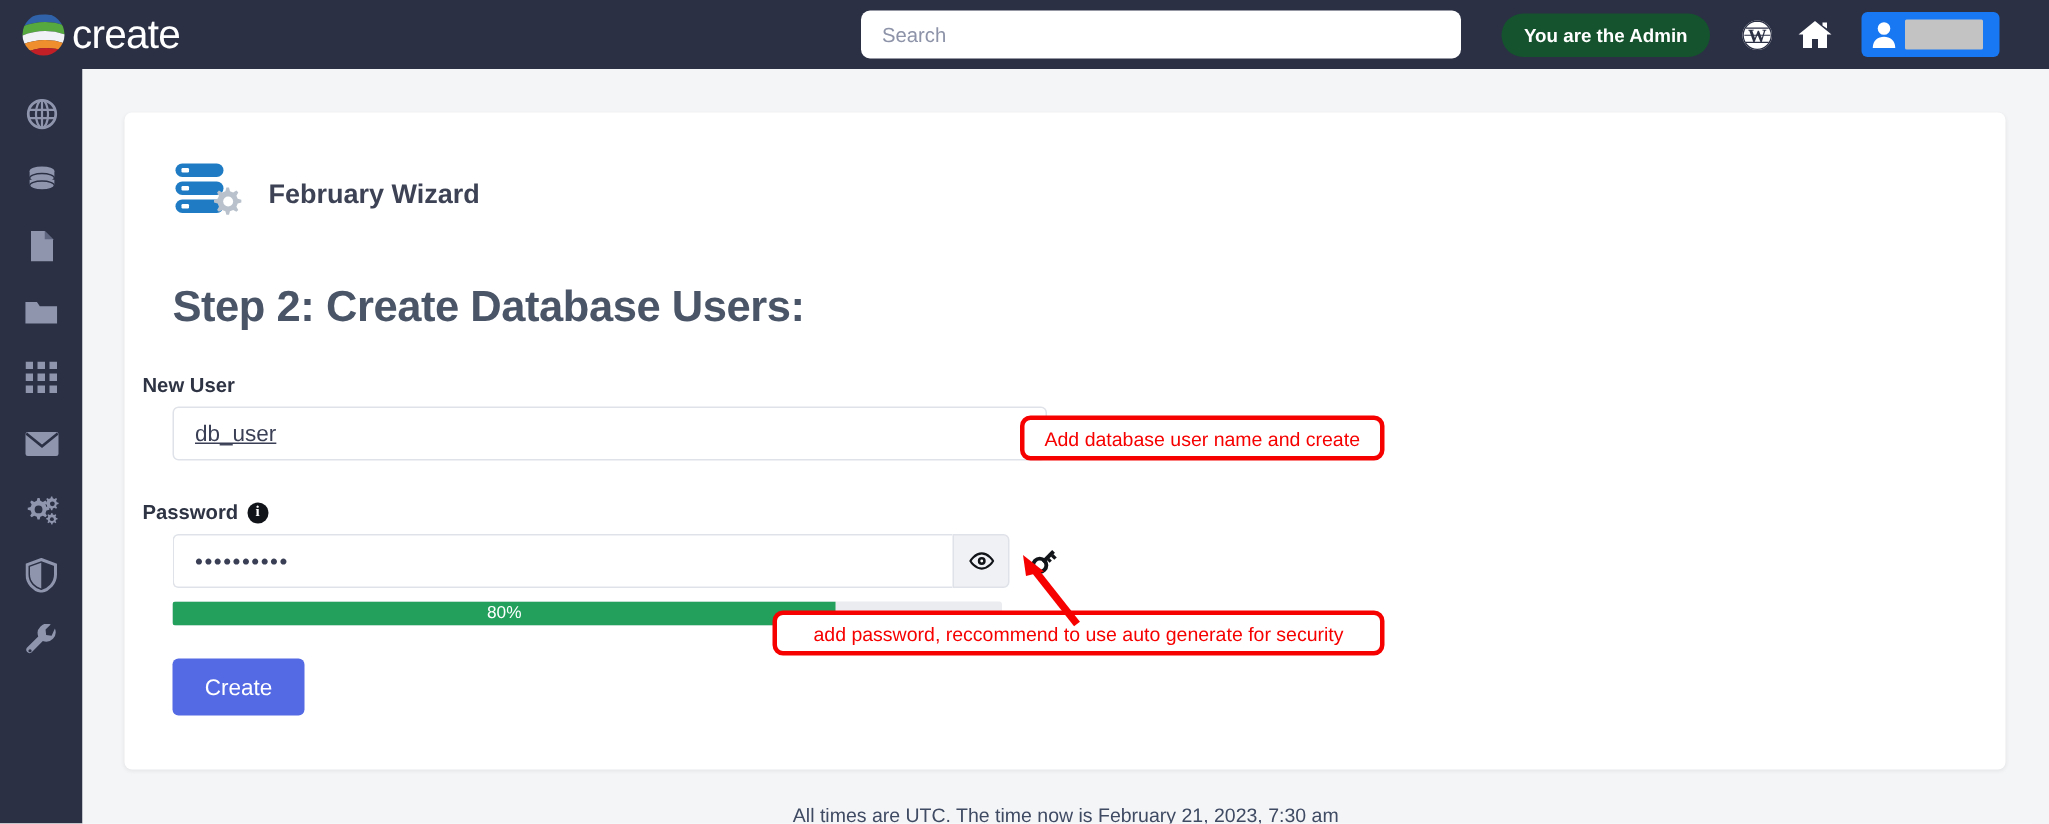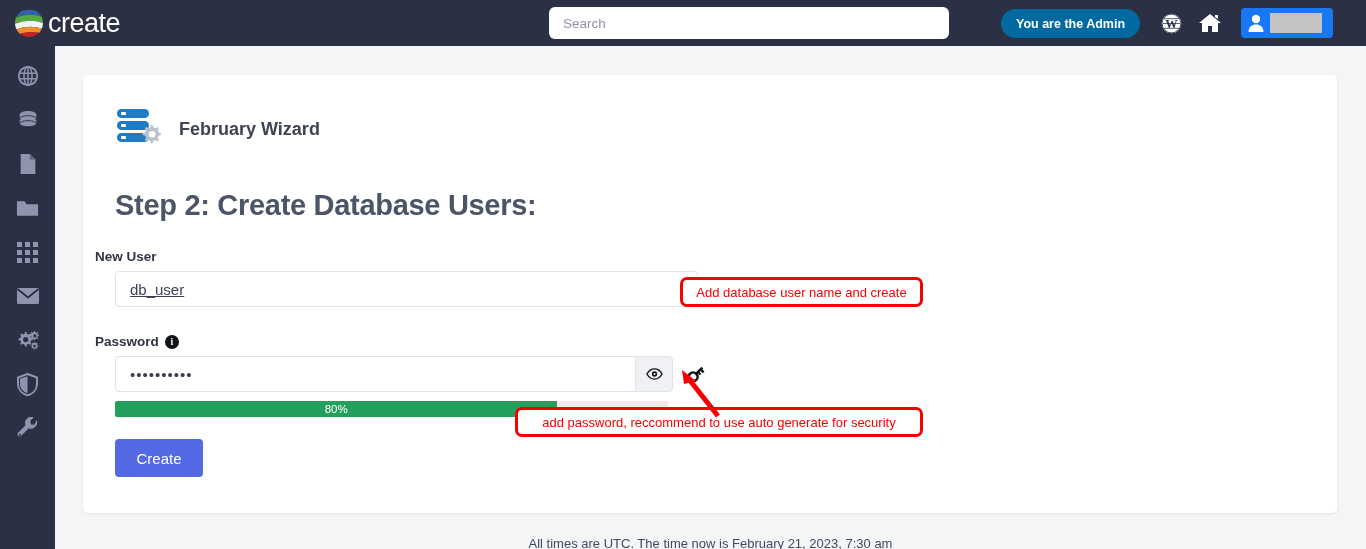--- a/index.html
+++ b/index.html
@@ -16,32 +16,32 @@
     position: absolute; left: 0; top: 0; width: 1366px; height: 46px;
     background: #2b3045;
     display: flex; align-items: center;
   }
   #logo-area { display: flex; align-items: center; padding-left: 14px; width: 230px; }
   #logo-mark { width: 30px; height: 30px; position: relative; flex: none; }
   #logo-text {
     color: #ffffff; font-size: 27px; letter-spacing: -0.5px;
     margin-left: 4px; font-weight: 400;
   }
-  #search-wrap { position: absolute; left: 549px; top: 7px; }
+  #search-wrap { position: absolute; left: 574px; top: 7px; }
   #search-input {
     width: 400px; height: 32px; border-radius: 6px; border: none;
     background: #ffffff; padding: 0 14px; font-size: 13.5px;
     color: #3a3f55; font-family: "Liberation Sans", sans-serif;
     outline: none;
   }
   #search-input::placeholder { color: #8d93a8; }
   #admin-badge {
     position: absolute; left: 1001px; top: 9px;
     height: 29px; padding: 0 15px; border-radius: 15px;
-    background: #0369a1; color: #ffffff;
+    background: #14532d; color: #ffffff;
     font-size: 12.5px; font-weight: bold;
     display: flex; align-items: center; justify-content: center;
     white-space: nowrap;
   }
   .hdr-icon {
     position: absolute; top: 10px; width: 26px; height: 26px;
     display: flex; align-items: center; justify-content: center;
   }
   #wp-icon { left: 1158px; }
   #home-icon { left: 1197px; }

